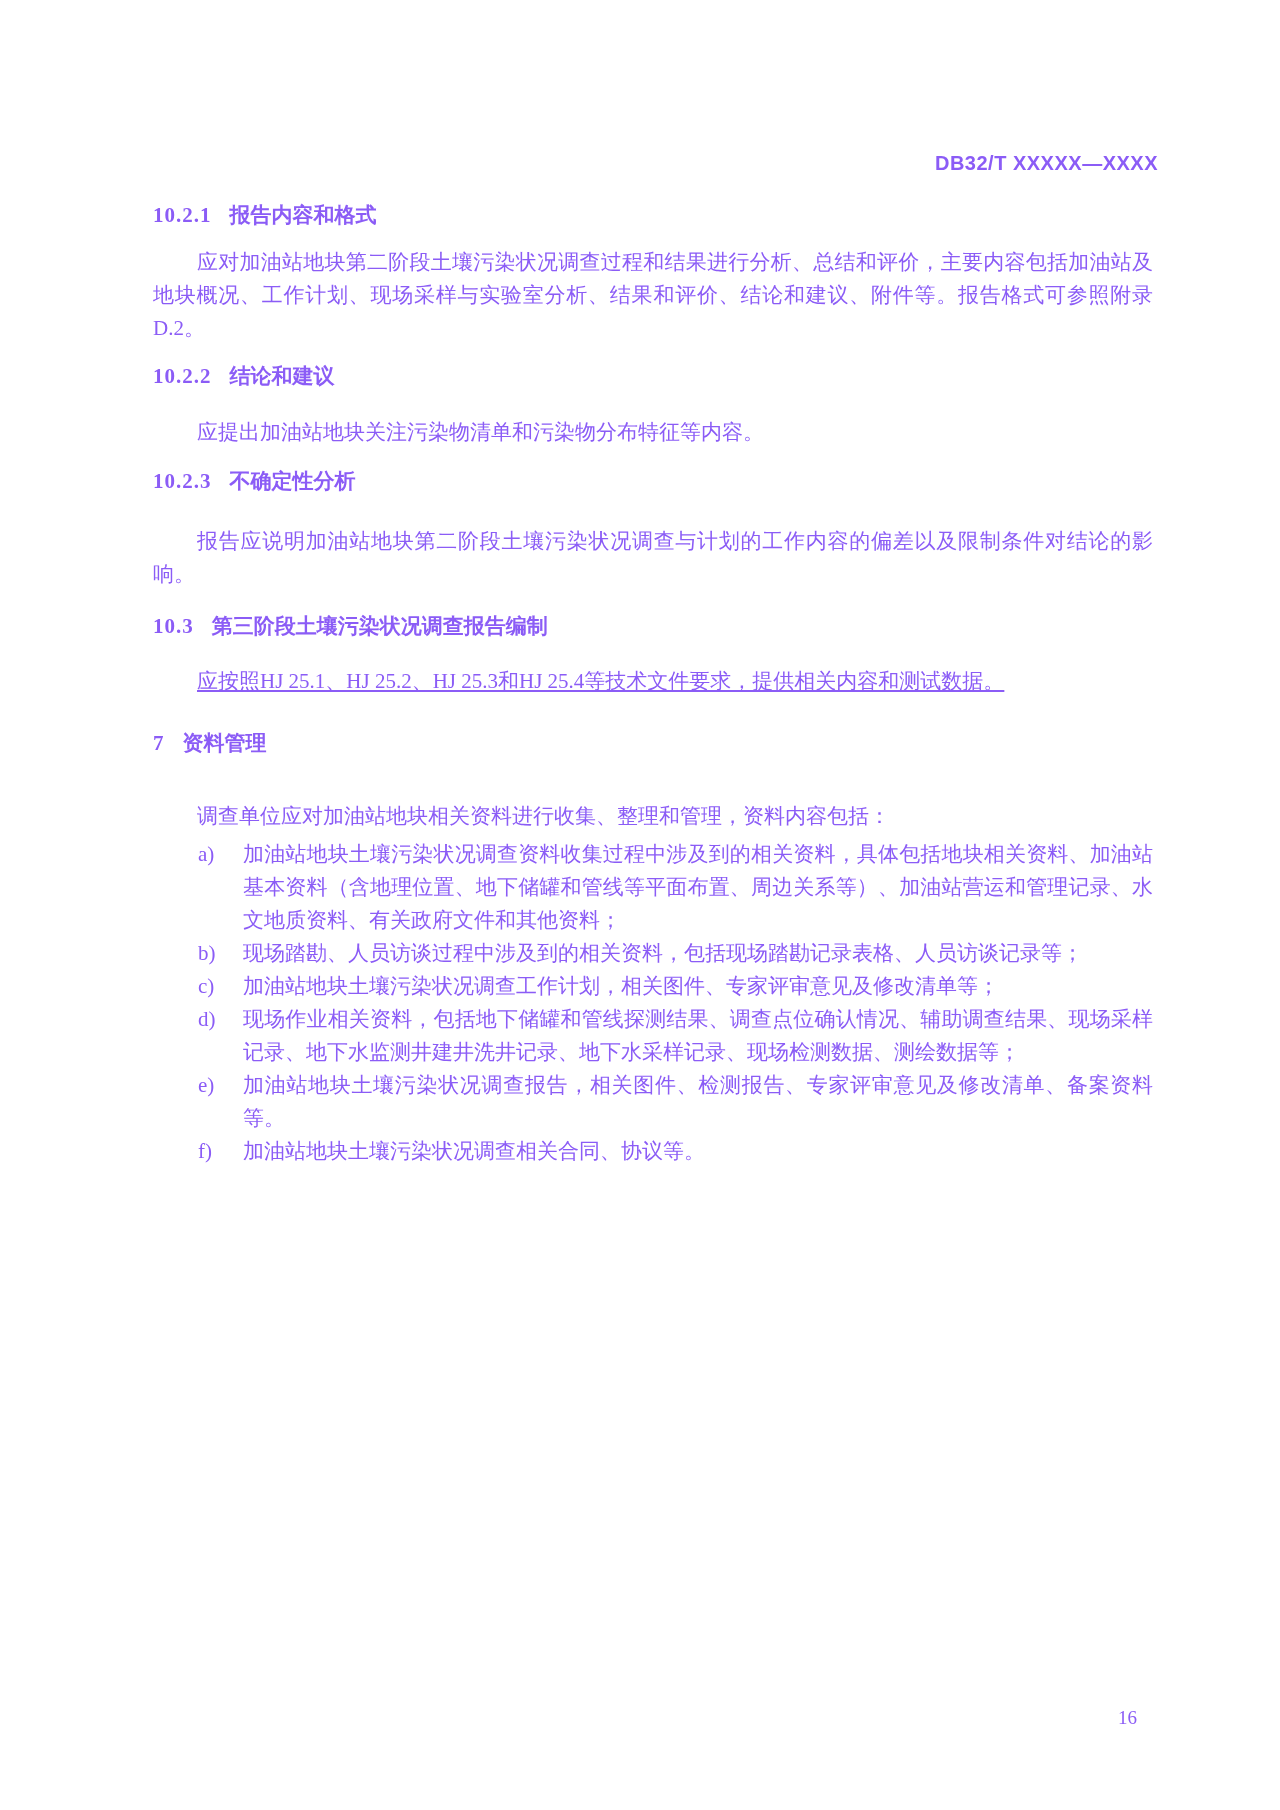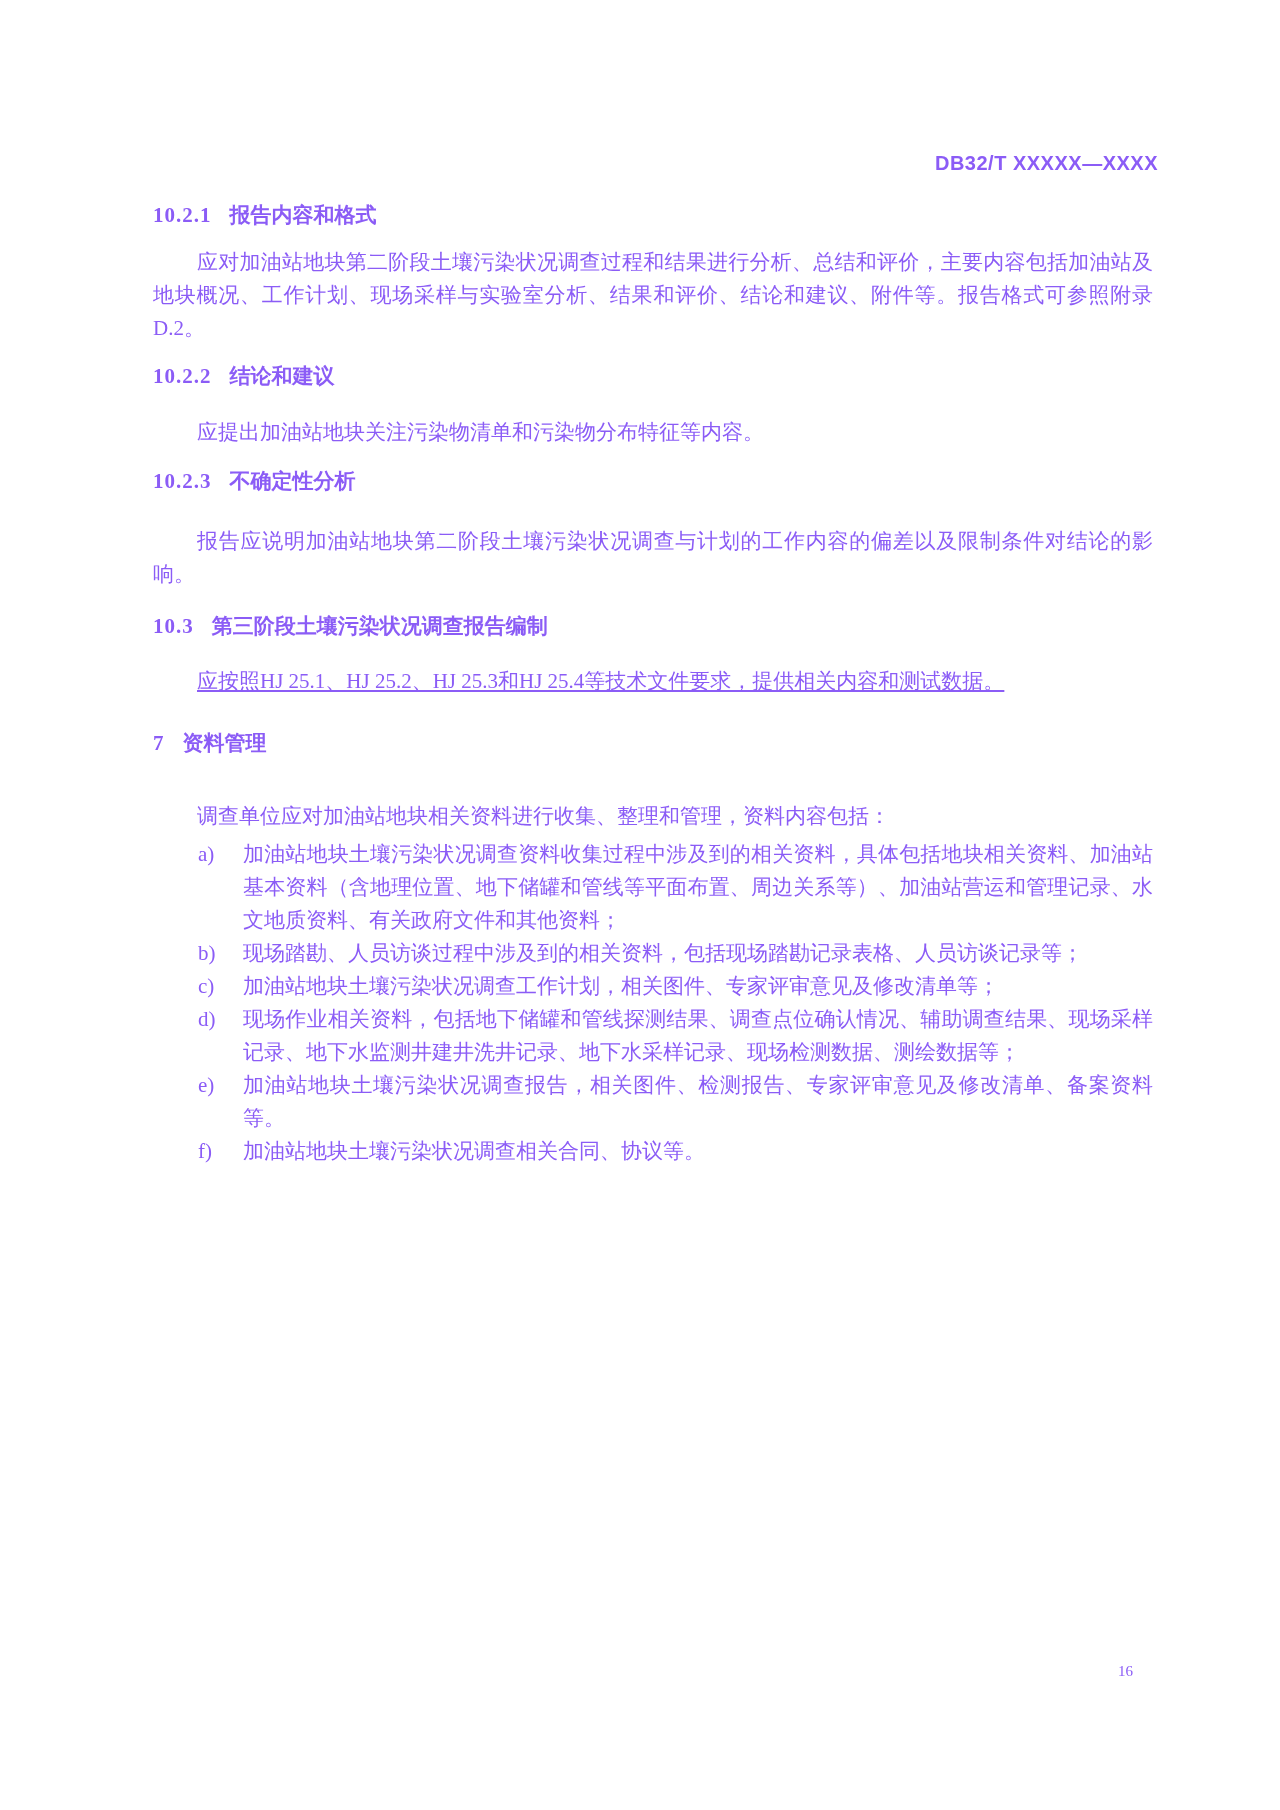--- a/index.html
+++ b/index.html
@@ -48,23 +48,23 @@
   .alpha-item {
     position:relative;
     padding-left:90px;
     font-size:21px;
     line-height:33px;
     text-align:justify;
   }
   .alpha-item .label { position:absolute; left:45px; top:0; }
   .page-number {
     position:absolute;
-    top:1663px;
+    top:1707px;
     left:1118px;
-    font-size:15px;
+    font-size:19px;
   }
   
   .m-h1 { margin-top:202px; }
   .m-p1 { margin-top:18px; }
   .m-h2 { margin-top:18px; }
   .m-p2 { margin-top:27px; }
   .m-h3 { margin-top:19px; }
   .m-p3 { margin-top:31px; }
   .m-h4 { margin-top:22px; }
   .m-p4 { margin-top:26px;text-decoration:underline; }

